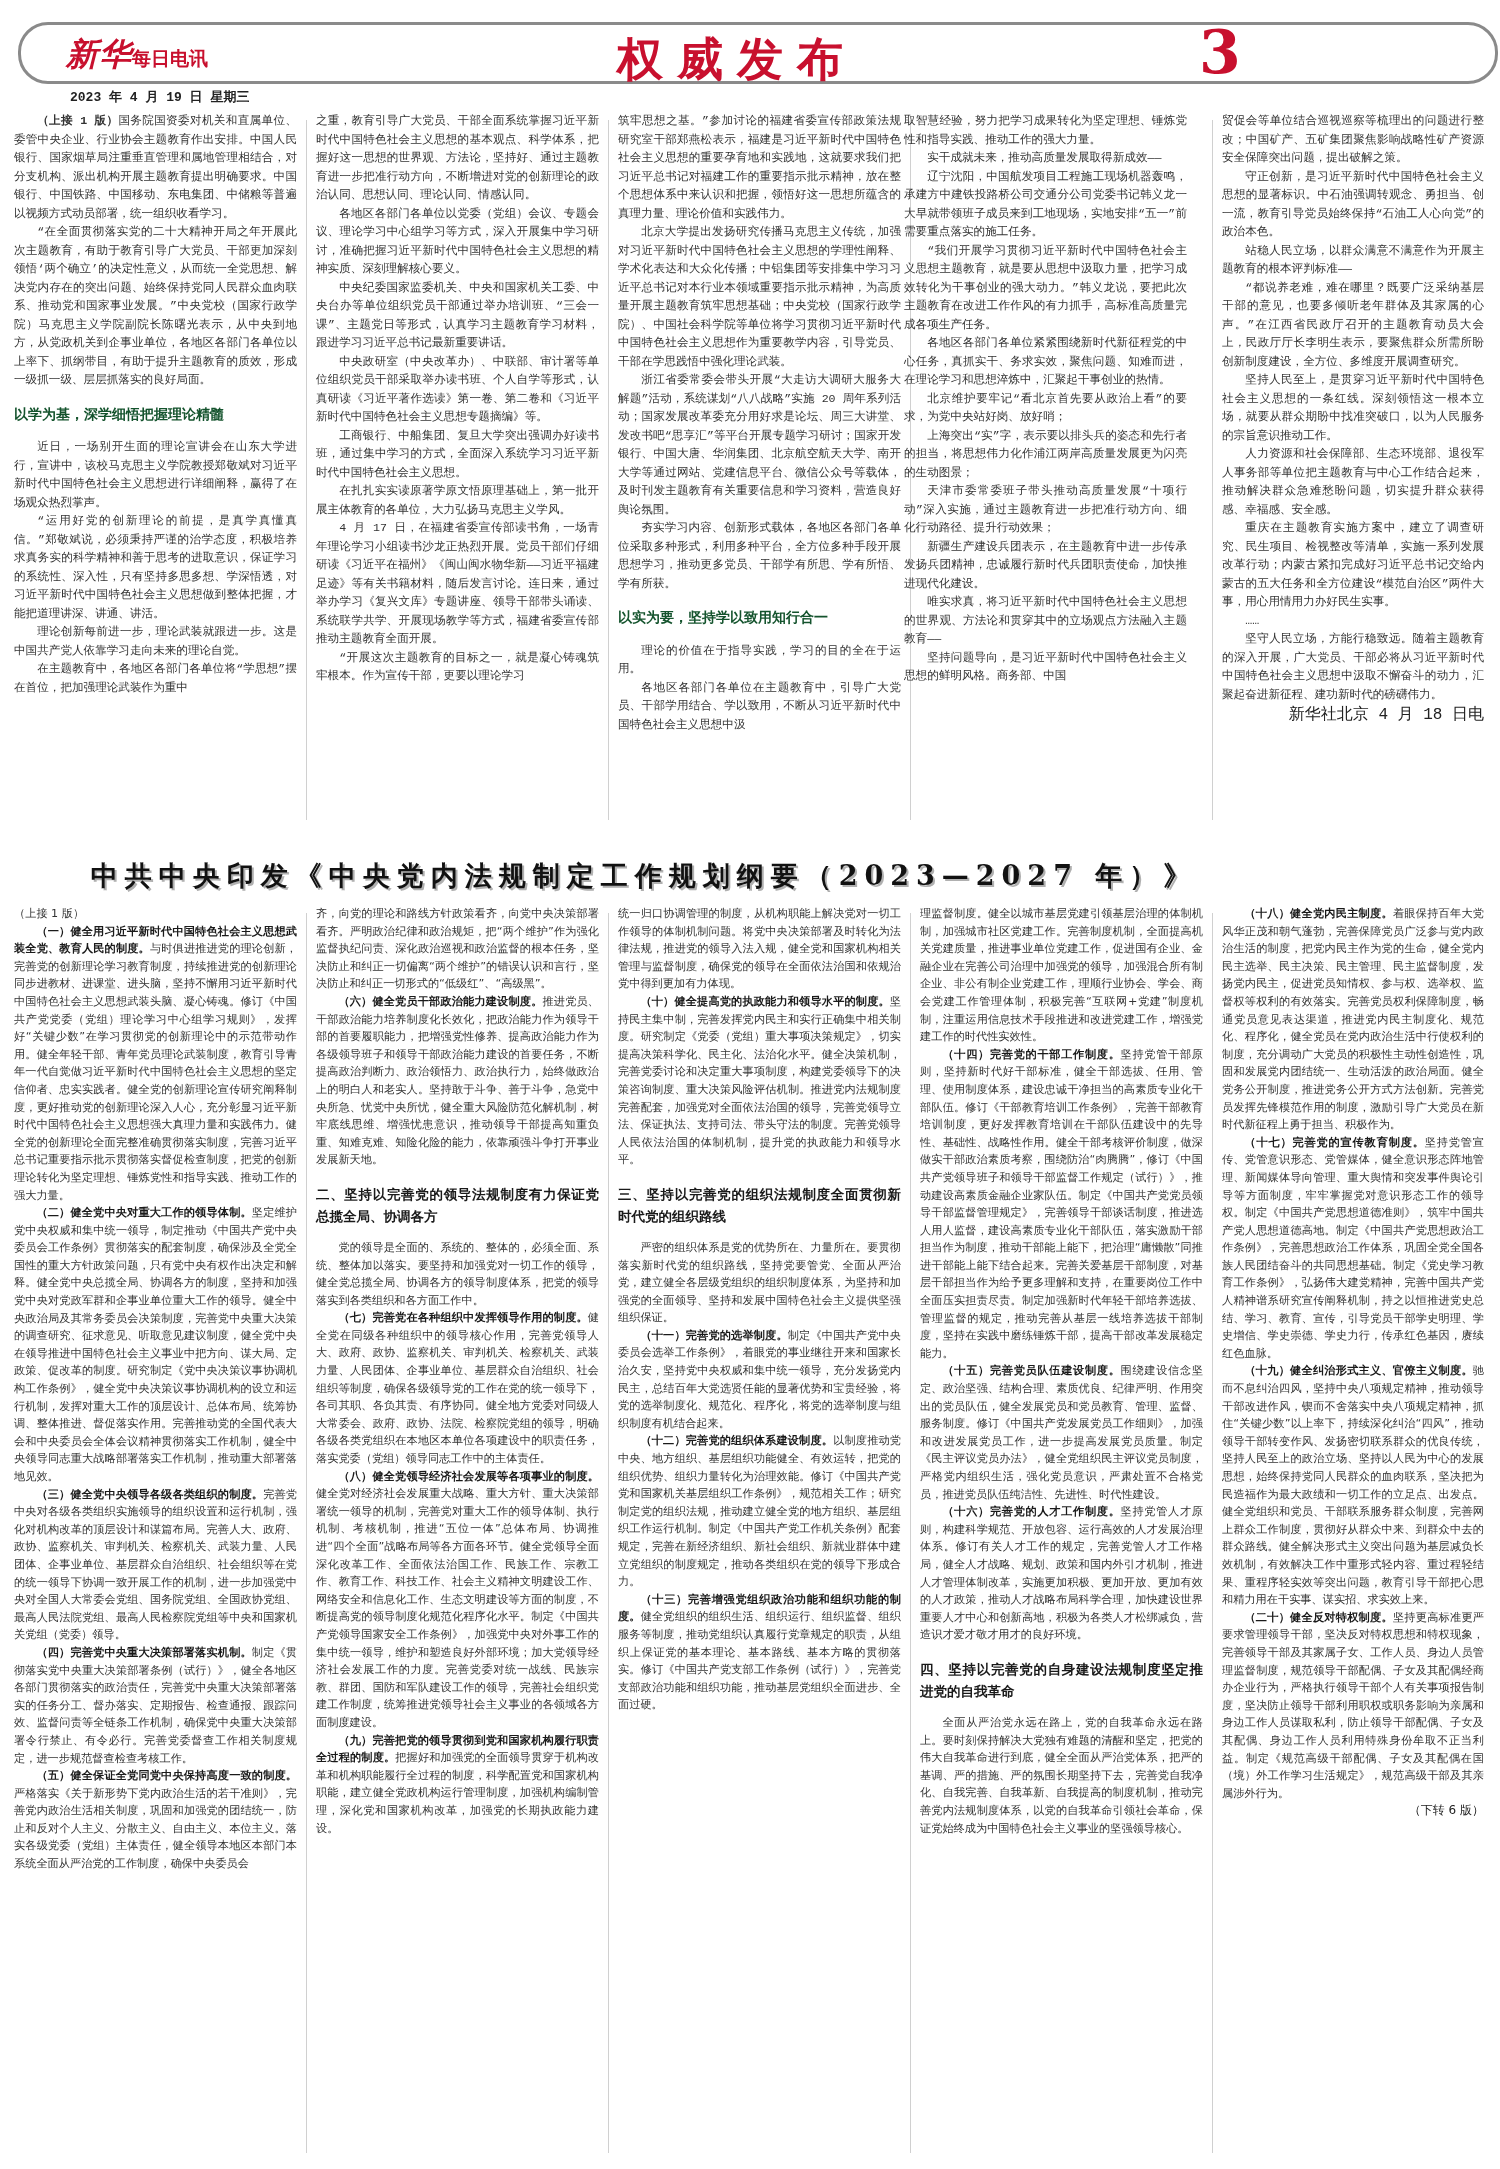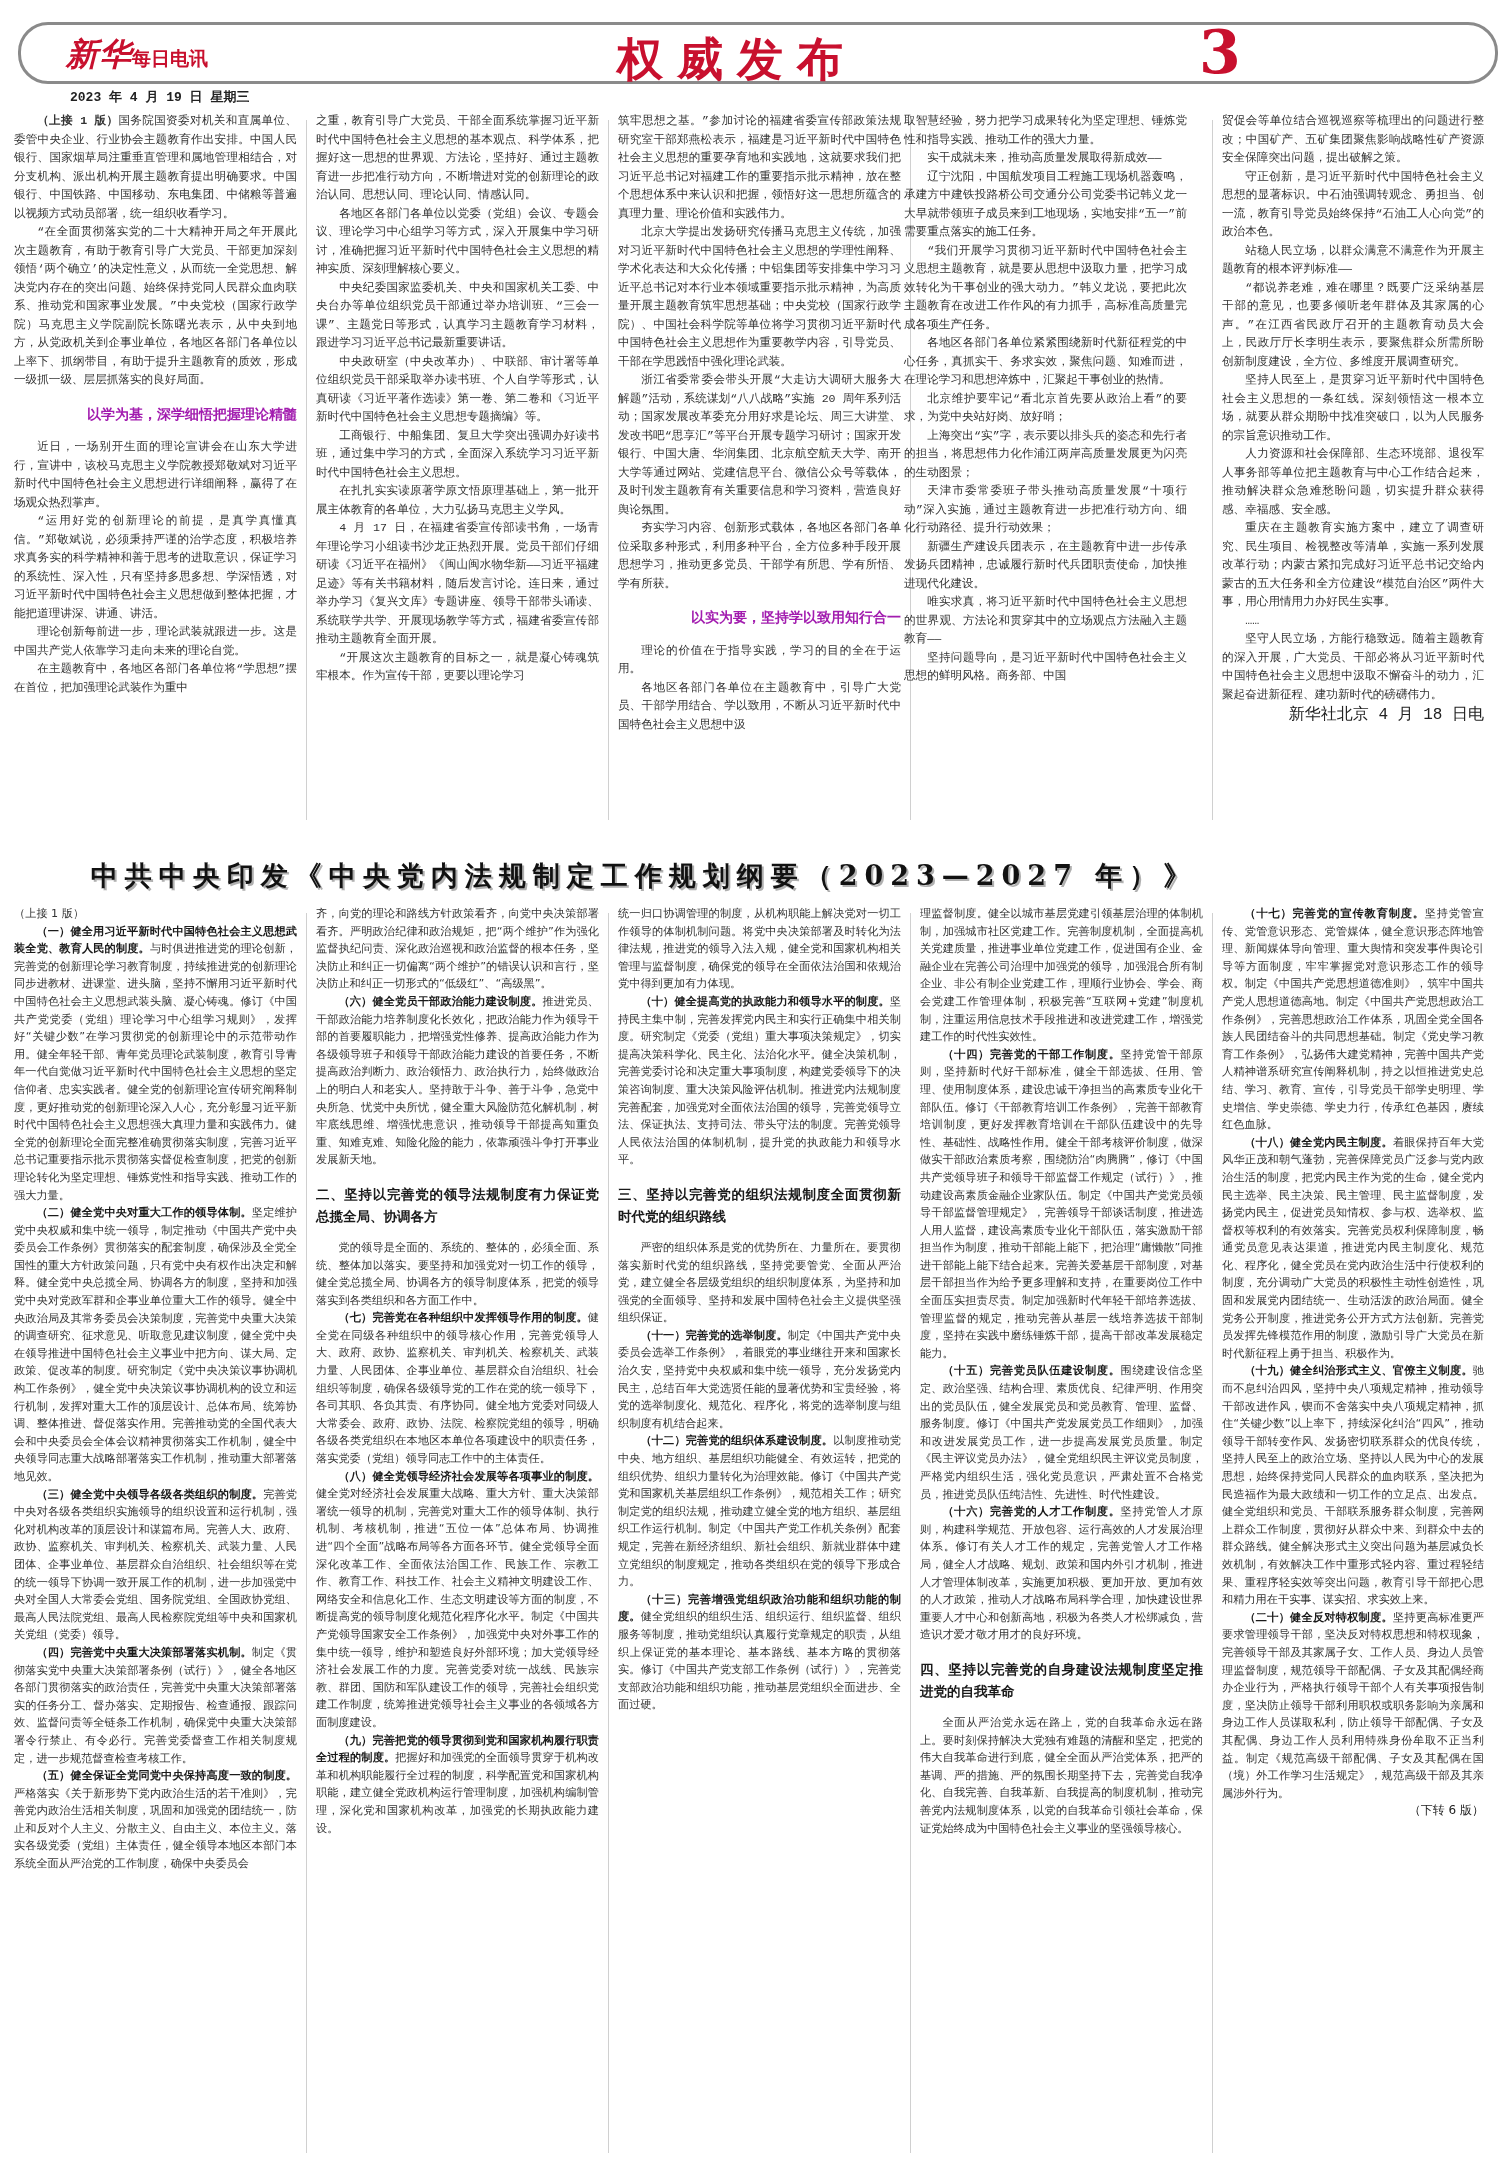--- a/index.html
+++ b/index.html
@@ -33,21 +33,21 @@
   }
 
   
   .upper { position: absolute; left: 14px; top: 112px; width: 1470px; height: 728px; font-family: Liberation Mono, monospace; }
   .col {
     position: absolute; top: 0; width: 283px; font-size: 11.6px; line-height: 18.5px; text-align: justify; color: #333;
   }
   .col p { margin: 0; text-indent: 2em; }
   .col p.noindent { text-indent: 0; }
   .col .subhead {
-    text-indent: 0; text-align: right; font-weight: bold; font-size: 14px; color: #a21caf; margin: 16px 0 14px;
+    text-indent: 0; text-align: left; font-weight: bold; font-size: 14px; color: #14532d; margin: 16px 0 14px;
   }
   .col .byline { text-align: right; font-size: 16px; color: #222; margin-top: 2px; text-indent: 0; }
   .vrule { position: absolute; top: 8px; width: 1px; background: #d0d0d0; }
 
   
   .lower-headline {
     position: absolute; left: 0; top: 858px; width: 1288px; text-align: center;
     font-family: "DejaVu Serif", "Liberation Serif", serif; font-size: 27px; font-weight: bold; color: #111; letter-spacing: 7px;
     text-shadow: 2px 2px 0 #b0b0b0;
   }
@@ -177,21 +177,21 @@
       <p class="noindent">理监督制度。健全以城市基层党建引领基层治理的体制机制，加强城市社区党建工作。完善制度机制，全面提高机关党建质量，推进事业单位党建工作，促进国有企业、金融企业在完善公司治理中加强党的领导，加强混合所有制企业、非公有制企业党建工作，理顺行业协会、学会、商会党建工作管理体制，积极完善“互联网+党建”制度机制，注重运用信息技术手段推进和改进党建工作，增强党建工作的时代性实效性。</p>
       <p><b>（十四）完善党的干部工作制度。</b><span>坚持党管干部原则，坚持新时代好干部标准，健全干部选拔、任用、管理、使用制度体系，建设忠诚干净担当的高素质专业化干部队伍。修订《干部教育培训工作条例》，完善干部教育培训制度，更好发挥教育培训在干部队伍建设中的先导性、基础性、战略性作用。健全干部考核评价制度，做深做实干部政治素质考察，围绕防治“肉腾腾”，修订《中国共产党领导班子和领导干部监督工作规定（试行）》，推动建设高素质金融企业家队伍。制定《中国共产党党员领导干部监督管理规定》，完善领导干部谈话制度，推进选人用人监督，建设高素质专业化干部队伍，落实激励干部担当作为制度，推动干部能上能下，把治理“庸懒散”同推进干部能上能下结合起来。完善关爱基层干部制度，对基层干部担当作为给予更多理解和支持，在重要岗位工作中全面压实担责尽责。制定加强新时代年轻干部培养选拔、管理监督的规定，推动完善从基层一线培养选拔干部制度，坚持在实践中磨练锤炼干部，提高干部改革发展稳定能力。</span></p>
       <p><b>（十五）完善党员队伍建设制度。</b><span>围绕建设信念坚定、政治坚强、结构合理、素质优良、纪律严明、作用突出的党员队伍，健全发展党员和党员教育、管理、监督、服务制度。修订《中国共产党发展党员工作细则》，加强和改进发展党员工作，进一步提高发展党员质量。制定《民主评议党员办法》，健全党组织民主评议党员制度，严格党内组织生活，强化党员意识，严肃处置不合格党员，推进党员队伍纯洁性、先进性、时代性建设。</span></p>
       <p><b>（十六）完善党的人才工作制度。</b><span>坚持党管人才原则，构建科学规范、开放包容、运行高效的人才发展治理体系。修订有关人才工作的规定，完善党管人才工作格局，健全人才战略、规划、政策和国内外引才机制，推进人才管理体制改革，实施更加积极、更加开放、更加有效的人才政策，推动人才战略布局科学合理，加快建设世界重要人才中心和创新高地，积极为各类人才松绑减负，营造识才爱才敬才用才的良好环境。</span></p>
       <p class="subhead">四、坚持以完善党的自身建设法规制度坚定推进党的自我革命</p>
       <p>全面从严治党永远在路上，党的自我革命永远在路上。要时刻保持解决大党独有难题的清醒和坚定，把党的伟大自我革命进行到底，健全全面从严治党体系，把严的基调、严的措施、严的氛围长期坚持下去，完善党自我净化、自我完善、自我革新、自我提高的制度机制，推动完善党内法规制度体系，以党的自我革命引领社会革命，保证党始终成为中国特色社会主义事业的坚强领导核心。</p>
     </div>
     <div class="vrule" style="left:1198px; height:1240px;"></div>
 
     <div class="lcol" style="left:1208px; width:262px;">
+      <p><b>（十八）健全党内民主制度。</b><span>着眼保持百年大党风华正茂和朝气蓬勃，完善保障党员广泛参与党内政治生活的制度，把党内民主作为党的生命，健全党内民主选举、民主决策、民主管理、民主监督制度，发扬党内民主，促进党员知情权、参与权、选举权、监督权等权利的有效落实。完善党员权利保障制度，畅通党员意见表达渠道，推进党内民主制度化、规范化、程序化，健全党员在党内政治生活中行使权利的制度，充分调动广大党员的积极性主动性创造性，巩固和发展党内团结统一、生动活泼的政治局面。健全党务公开制度，推进党务公开方式方法创新。完善党员发挥先锋模范作用的制度，激励引导广大党员在新时代新征程上勇于担当、积极作为。</span></p>
       <p><b>（十七）完善党的宣传教育制度。</b><span>坚持党管宣传、党管意识形态、党管媒体，健全意识形态阵地管理、新闻媒体导向管理、重大舆情和突发事件舆论引导等方面制度，牢牢掌握党对意识形态工作的领导权。制定《中国共产党思想道德准则》，筑牢中国共产党人思想道德高地。制定《中国共产党思想政治工作条例》，完善思想政治工作体系，巩固全党全国各族人民团结奋斗的共同思想基础。制定《党史学习教育工作条例》，弘扬伟大建党精神，完善中国共产党人精神谱系研究宣传阐释机制，持之以恒推进党史总结、学习、教育、宣传，引导党员干部学史明理、学史增信、学史崇德、学史力行，传承红色基因，赓续红色血脉。</span></p>
-      <p><b>（十八）健全党内民主制度。</b><span>着眼保持百年大党风华正茂和朝气蓬勃，完善保障党员广泛参与党内政治生活的制度，把党内民主作为党的生命，健全党内民主选举、民主决策、民主管理、民主监督制度，发扬党内民主，促进党员知情权、参与权、选举权、监督权等权利的有效落实。完善党员权利保障制度，畅通党员意见表达渠道，推进党内民主制度化、规范化、程序化，健全党员在党内政治生活中行使权利的制度，充分调动广大党员的积极性主动性创造性，巩固和发展党内团结统一、生动活泼的政治局面。健全党务公开制度，推进党务公开方式方法创新。完善党员发挥先锋模范作用的制度，激励引导广大党员在新时代新征程上勇于担当、积极作为。</span></p>
       <p><b>（十九）健全纠治形式主义、官僚主义制度。</b><span>驰而不息纠治四风，坚持中央八项规定精神，推动领导干部改进作风，锲而不舍落实中央八项规定精神，抓住“关键少数”以上率下，持续深化纠治“四风”，推动领导干部转变作风、发扬密切联系群众的优良传统，坚持人民至上的政治立场、坚持以人民为中心的发展思想，始终保持党同人民群众的血肉联系，坚决把为民造福作为最大政绩和一切工作的立足点、出发点。健全党组织和党员、干部联系服务群众制度，完善网上群众工作制度，贯彻好从群众中来、到群众中去的群众路线。健全解决形式主义突出问题为基层减负长效机制，有效解决工作中重形式轻内容、重过程轻结果、重程序轻实效等突出问题，教育引导干部把心思和精力用在干实事、谋实招、求实效上来。</span></p>
       <p><b>（二十）健全反对特权制度。</b><span>坚持更高标准更严要求管理领导干部，坚决反对特权思想和特权现象，完善领导干部及其家属子女、工作人员、身边人员管理监督制度，规范领导干部配偶、子女及其配偶经商办企业行为，严格执行领导干部个人有关事项报告制度，坚决防止领导干部利用职权或职务影响为亲属和身边工作人员谋取私利，防止领导干部配偶、子女及其配偶、身边工作人员利用特殊身份牟取不正当利益。制定《规范高级干部配偶、子女及其配偶在国（境）外工作学习生活规定》，规范高级干部及其亲属涉外行为。</span></p>
       <p class="continued">（下转 6 版）</p>
     </div>
   </div>
 
 </div>
 
 </body></html>

